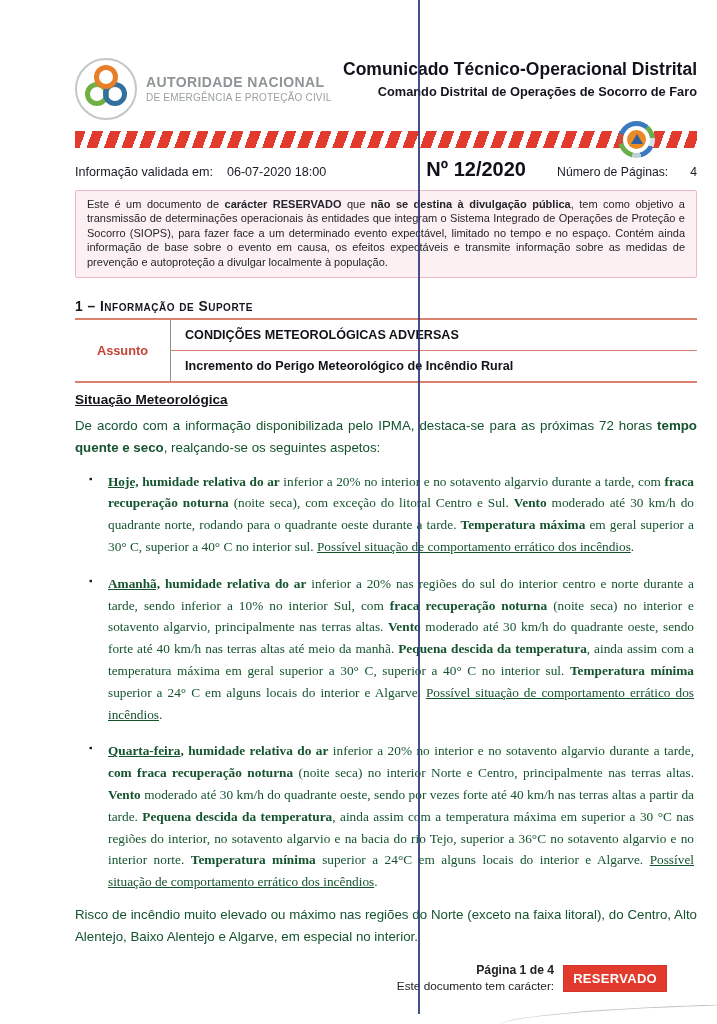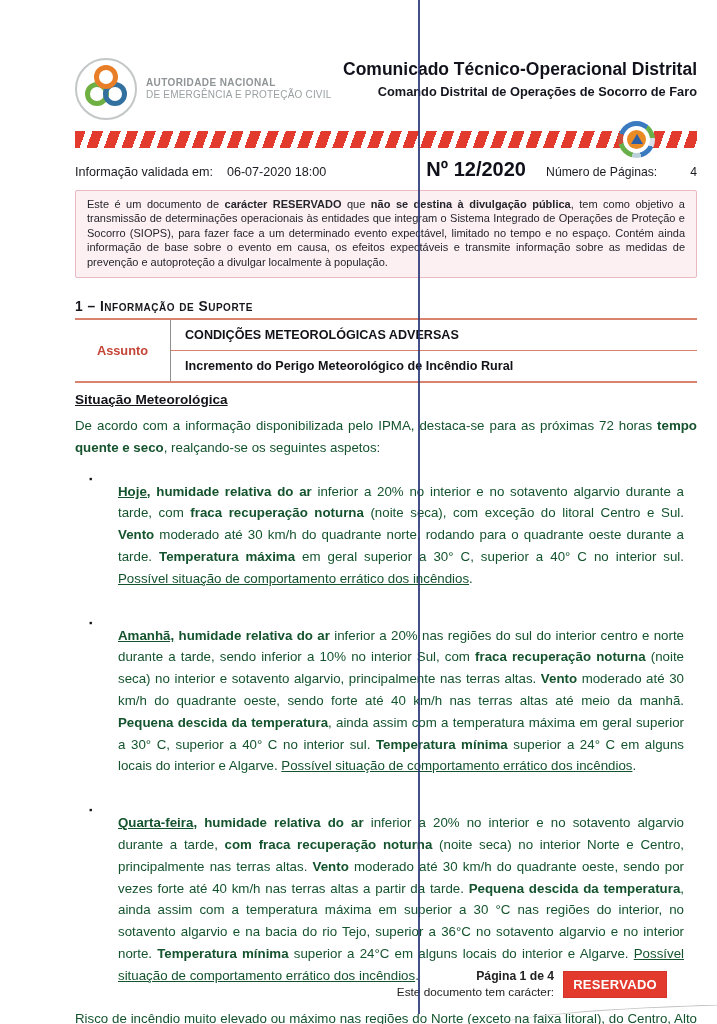--- a/index.html
+++ b/index.html
@@ -21,21 +21,21 @@
 
   
   .doc-header{display:flex;margin-top:58px;}
   .brand{display:flex;align-items:center;gap:9px;}
   .logo{position:relative;width:58px;height:58px;border:2px solid #c3c7c7;border-radius:50%;flex:0 0 auto;background:#fff;}
   .ring{position:absolute;width:14px;height:14px;border-radius:50%;border:5px solid;}
   .ring-o{border-color:#e87e27;left:17px;top:5px;z-index:3;}
   .ring-b{border-color:#31709f;left:26px;top:22px;z-index:2;}
   .ring-g{border-color:#6fb043;left:8px;top:22px;z-index:1;}
   .brand-text{line-height:1.25;}
-  .brand-l1{font-size:10px;font-weight:700;color:#8f9496;letter-spacing:.4px;}
+  .brand-l1{font-size:14px;font-weight:700;color:#8f9496;letter-spacing:.4px;}
   .brand-l2{font-size:10px;color:#9aa0a2;letter-spacing:.2px;}
   .titles{margin-left:auto;text-align:right;padding-top:1px;}
   .doc-title{font-size:17.5px;font-weight:700;color:#12121c;}
   .doc-sub{font-size:12.8px;font-weight:700;color:#15151f;margin-top:4px;}
 
   
   .stripe-band{
     position:relative;margin-top:11px;height:17px;
     background:repeating-linear-gradient(110deg,var(--stripe-red) 0 10px,#fff 10px 16.5px);
   }
@@ -44,21 +44,21 @@
     background:conic-gradient(#3a7abf 0 40deg,#69b04b 40deg 85deg,#d8dfe8 85deg 115deg,#3a7abf 115deg 165deg,#bcd0da 165deg 195deg,#69b04b 195deg 255deg,#c94f3a 255deg 290deg,#3a7abf 290deg 360deg);}
   .emblem-core{position:absolute;inset:5px;background:#fff;border-radius:50%;display:flex;align-items:center;justify-content:center;}
   .emblem-core::before{content:"";position:absolute;width:19px;height:19px;background:#e98a25;border-radius:50%;}
   .emblem-tri{position:relative;z-index:1;width:0;height:0;margin-top:-1px;
     border-left:6px solid transparent;border-right:6px solid transparent;border-bottom:10px solid #2e5fa3;}
 
   
   .info-row{display:flex;align-items:baseline;margin-top:10px;font-size:12.6px;color:#1b1b22;}
   .info-left{display:flex;gap:14px;}
   .info-number{font-size:20px;font-weight:700;margin-left:100px;color:#10101a;}
-  .info-right{margin-left:auto;display:flex;gap:33px;font-size:12.2px;align-items:flex-end;}
+  .info-right{margin-left:auto;display:flex;gap:22px;font-size:12.2px;align-items:flex-end;}
 
   
   .notice-box{margin-top:9px;border:1px solid var(--notice-border);background:var(--notice-bg);border-radius:2px;padding:6px 11px 8px;}
   .notice-text{margin:0;font-size:11px;line-height:14.4px;text-align:justify;color:#25252c;}
 
   
   .section-heading{margin:21px 0 0;font-size:13.8px;font-weight:700;font-variant:small-caps;letter-spacing:.5px;color:#16161d;}
   .subject-table{margin-top:4px;display:flex;border-top:2px solid var(--table-rule);border-bottom:2.5px solid var(--table-rule);}
   .subject-label{width:95px;flex:0 0 95px;border-right:1.5px solid #8f8f8f;display:flex;align-items:center;justify-content:center;
     color:var(--subject-red);font-weight:700;font-size:12.8px;}
@@ -67,25 +67,25 @@
   .subject-row.row2{border-top:1.5px solid var(--table-rule);}
 
   
   .weather-heading{margin:9px 0 0;font-size:13.6px;font-weight:700;text-decoration:underline;color:#131319;}
   .para{margin:8px 0 0;font-size:13.3px;line-height:21.8px;text-align:justify;color:#14532d;}
   .para .b{font-weight:700;}
   .para .u,.notice-text .u{text-decoration:underline;}
   .notice-text .b{font-weight:700;}
   .bullet{display:flex;margin-top:9px;padding-left:14px;}
   .marker{flex:0 0 16px;width:16px;font-size:9.5px;line-height:21.8px;color:#111;}
-  .bullet .para{margin:13px;flex:1;}
+  .bullet .para{margin:3px;flex:1;font-family:Liberation Serif, serif;}
   .closing{margin-top:8px;}
 
   
-  .doc-footer{position:absolute;right:50px;bottom:24px;display:flex;align-items:center;gap:9px;}
+  .doc-footer{position:absolute;right:50px;bottom:30px;display:flex;align-items:center;gap:9px;}
   .footer-text{text-align:right;line-height:1.3;color:#222;}
   .footer-page{font-weight:700;font-size:12.2px;}
   .footer-caveat{font-size:11.8px;}
   .badge{background:var(--badge-bg);color:#fff;font-weight:700;font-size:13px;padding:6px 10px;letter-spacing:.3px;box-shadow:0 0 0 1px #d0342a inset;}
 
   
   .scan-line{position:absolute;left:418px;top:0;width:2px;height:1014px;background:var(--scan-line);opacity:.88;z-index:6;}
   .page-curl{position:absolute;right:-18px;bottom:2px;width:235px;height:14px;border-top:1.6px solid #a8a8a8;
     border-radius:100% 0 0 0;opacity:.7;transform:rotate(-1.5deg);z-index:4;}
 </style>

